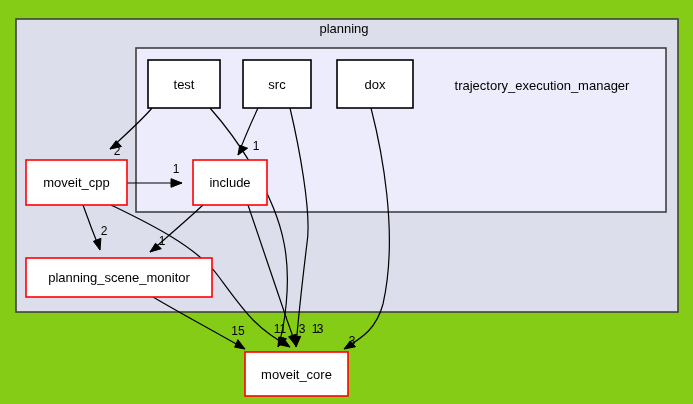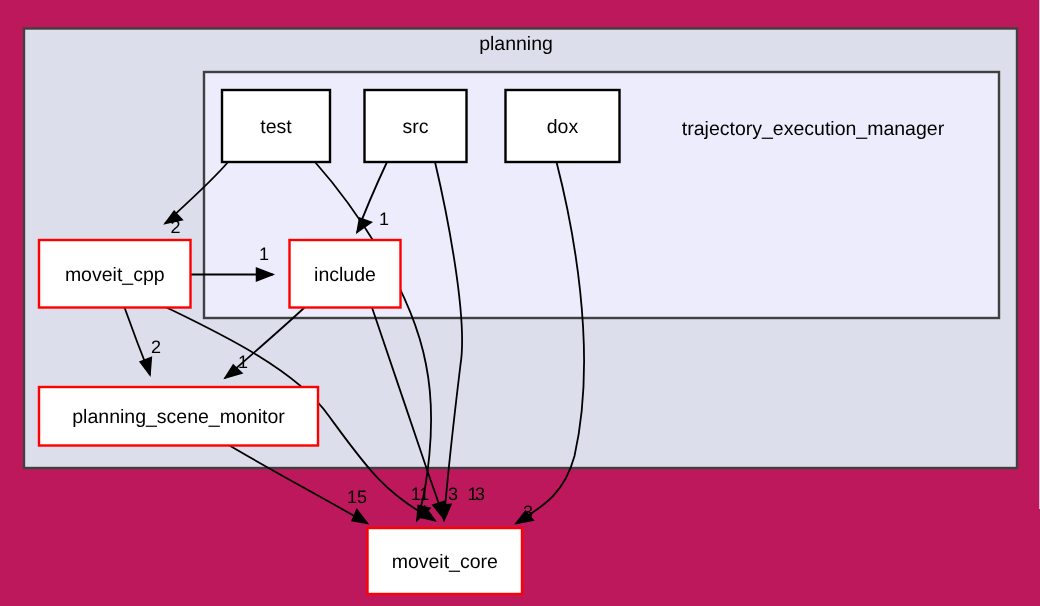--- a/index.html
+++ b/index.html
@@ -5,21 +5,21 @@
 <style>
   html, body {
     margin: 0;
     padding: 0;
     background: #ffffff;
   }
   #canvas {
     position: relative;
     width: 693px;
     height: 404px;
-    background: #be185d;
+    background: #84cc16;
     font-family: "Liberation Sans", "DejaVu Sans", sans-serif;
     overflow: hidden;
   }
   svg.graph {
     position: absolute;
     left: 0;
     top: 0;
     width: 693px;
     height: 404px;
   }

